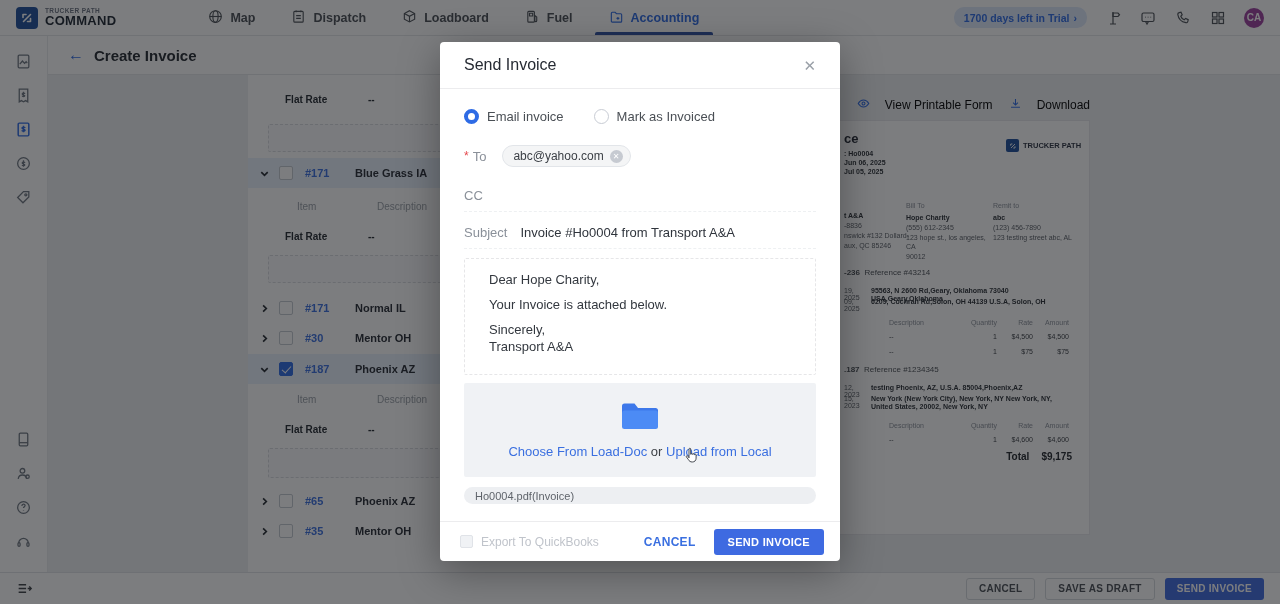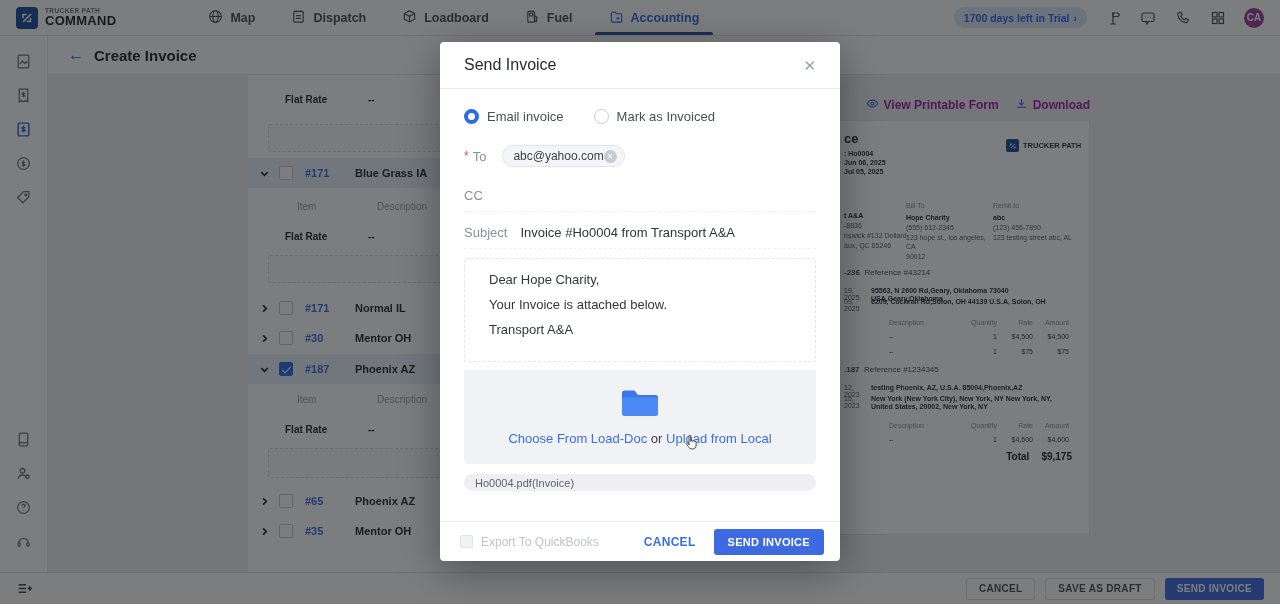--- a/index.html
+++ b/index.html
@@ -48,21 +48,21 @@
   .cb.checked { background:#2E6BE5; border-color:#2E6BE5; }
   .cb.checked::after { content:""; position:absolute; left:4px; top:1px; width:4px; height:8px; border:solid #fff; border-width:0 1.6px 1.6px 0; transform:rotate(42deg); }
   .lid { margin-left:12px; width:50px; font-size:11px; font-weight:bold; color:#3a6fe0; cursor:pointer; }
   .lcity { font-size:11px; font-weight:bold; color:#262b33; }
   .dtxt { position:absolute; font-size:10px; }
   .dhead { color:#9aa0a8; }
   .dval { color:#23282f; font-weight:bold; }
   .dashbox { position:absolute; left:20px; width:500px; border:1px dashed #d9dce1; border-radius:2px; background:#fbfbfc; cursor:text; }
 
   .preview-links { position:absolute; top:22px; right:190px; display:flex; gap:16px; align-items:center; }
-  .plink { display:flex; align-items:center; gap:5px; color:#a21caf; font-size:12px; font-weight:bold; cursor:pointer; white-space:nowrap; }
+  .plink { display:flex; align-items:center; gap:15px; color:#000000; font-size:12px; font-weight:normal; cursor:pointer; white-space:nowrap; }
   .plink svg { stroke:#2E6BE5; }
 
   .invoice-card { position:absolute; left:512px; top:45px; width:530px; height:415px; background:#fff; border:1px solid #e6e7ea; }
   .ic { position:absolute; }
   .f7 { font-size:7px; color:#5a5f66; line-height:9px; }
   .b7 { font-size:7px; color:#2b3036; font-weight:bold; line-height:9px; }
   .icol { display:flex; flex-direction:column; gap:1px; }
   .itr { position:absolute; left:283px; width:228px; display:grid; grid-template-columns:118px 35px 36px 36px; font-size:7px; }
   .itr span:first-child { padding-left:45px; }
   .itr span:nth-child(n+2) { text-align:right; }
@@ -89,21 +89,21 @@
   .modal-body { padding:20px 24px 0; flex:1; }
   .radio-group { display:flex; gap:30px; align-items:center; }
   .radio-row { display:flex; align-items:center; cursor:pointer; }
   .radio { width:15px; height:15px; border-radius:50%; flex:none; }
   .radio.checked { border:4.5px solid #2E6BE5; background:#fff; }
   .radio.un { border:1px solid #c8ccd4; background:#fff; }
   .radio-label { margin-left:8px; font-size:13px; color:#4a4f55; }
   .to-row { margin-top:21px; display:flex; align-items:center; }
   .req { color:#e5484d; font-size:12px; margin-right:4px; }
   .field-label { font-size:13px; color:#8a9099; }
-  .chip { margin-left:16px; height:22px; background:#f4f5f6; border:1px solid #e2e5e9; border-radius:12px; display:flex; align-items:center; padding:0 7px 0 10px; cursor:default; }
+  .chip { margin-left:16px; height:22px; background:#f4f5f6; border:1px solid #e2e5e9; border-radius:12px; display:flex; align-items:center; gap:6px; padding:0 7px 0 10px; cursor:default; }
   .chip-text { font-size:12px; color:#3c4046; }
   .chip-x { width:13px; height:13px; border-radius:50%; background:#c6cad1; color:#fff; font-size:8px; display:flex; align-items:center; justify-content:center; cursor:pointer; }
   .cc-row { margin-top:19px; padding-bottom:7px; border-bottom:1px dashed #eef0f2; cursor:text; }
   .subject-row { margin-top:13px; padding-bottom:8px; border-bottom:1px dashed #eef0f2; display:flex; align-items:baseline; cursor:text; }
   .subject-value { margin-left:13px; font-size:13px; color:#2f343c; }
   .body-box { margin-top:9px; border:1px dashed #e6e6e8; border-radius:2px; padding:13px 24px 10px; min-height:104px; cursor:text; }
   .body-box p { font-size:13px; color:#33383f; margin-bottom:10px; }
   .body-box p.tight { margin-bottom:2px; }
   .attach-label { margin-top:11px; font-size:12px; color:#8a9099; }
   .upload-box { margin-top:8px; height:94px; background:#f0f2f5; border-radius:2px; display:flex; flex-direction:column; align-items:center; justify-content:center; position:relative; cursor:pointer; }
@@ -508,20 +508,21 @@
       <div class="cc-row">
         <span class="field-label">CC</span>
       </div>
       <div class="subject-row">
         <span class="field-label">Subject</span>
         <span class="subject-value">Invoice #Ho0004 from Transport A&amp;A</span>
       </div>
       <div class="body-box">
         <p>Dear Hope Charity,</p>
         <p>Your Invoice is attached below.</p>
+        <p class="tight">Sincerely,</p>
         <p>Transport A&amp;A</p>
       </div>
       <div class="upload-box">
         <span>
           <svg width="40" height="30" viewBox="0 0 40 30">
               <path d="M2 5q0-2.5 2.5-2.5h10l3.5 4.5h17.5q2.5 0 2.5 2.5v2.5H2Z" fill="#3D78EA"></path>
               <rect x="2" y="9.5" width="36" height="18.5" rx="2.5" fill="#4C8BF5"></rect>
             </svg>
         </span>
         <span class="upload-links">

